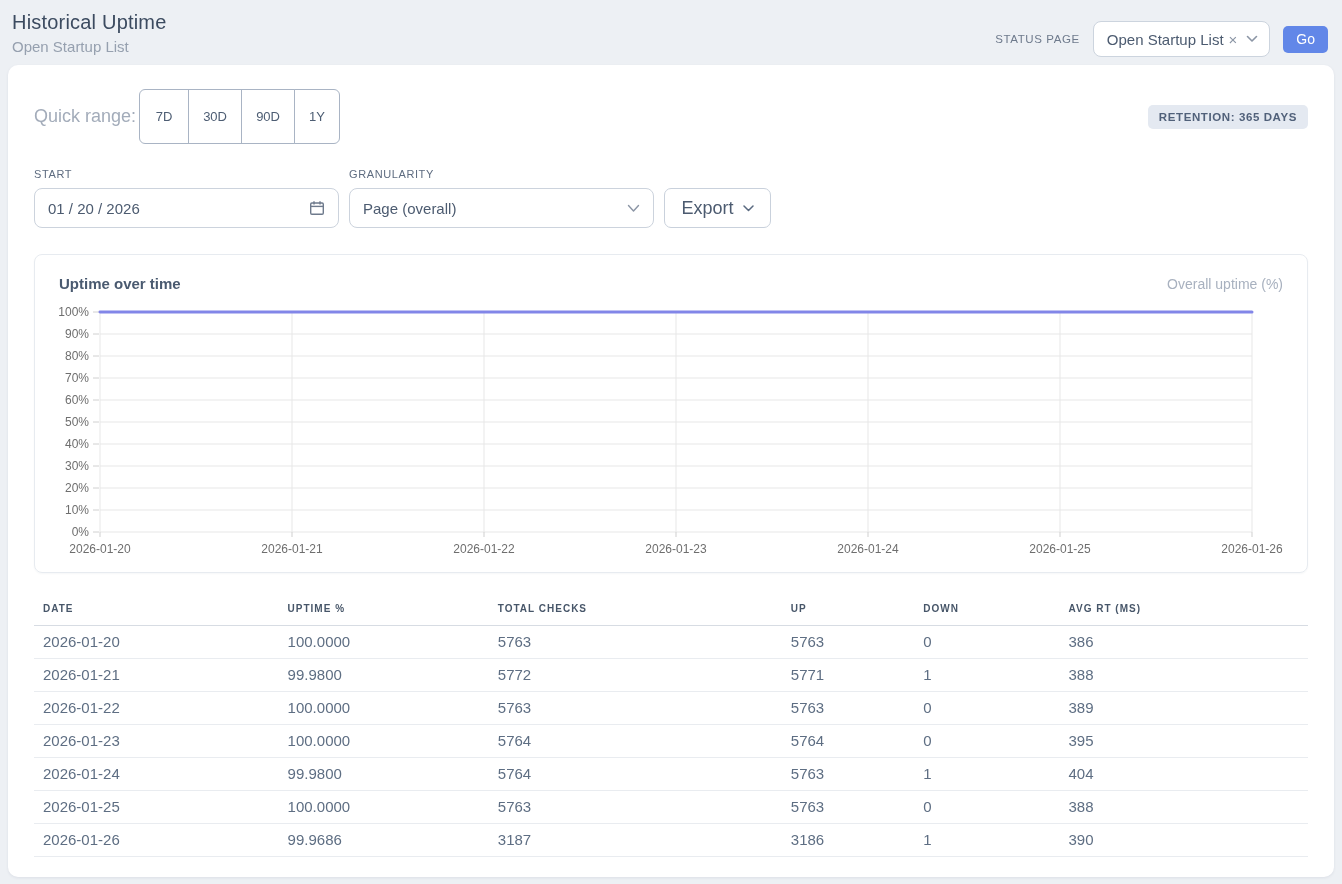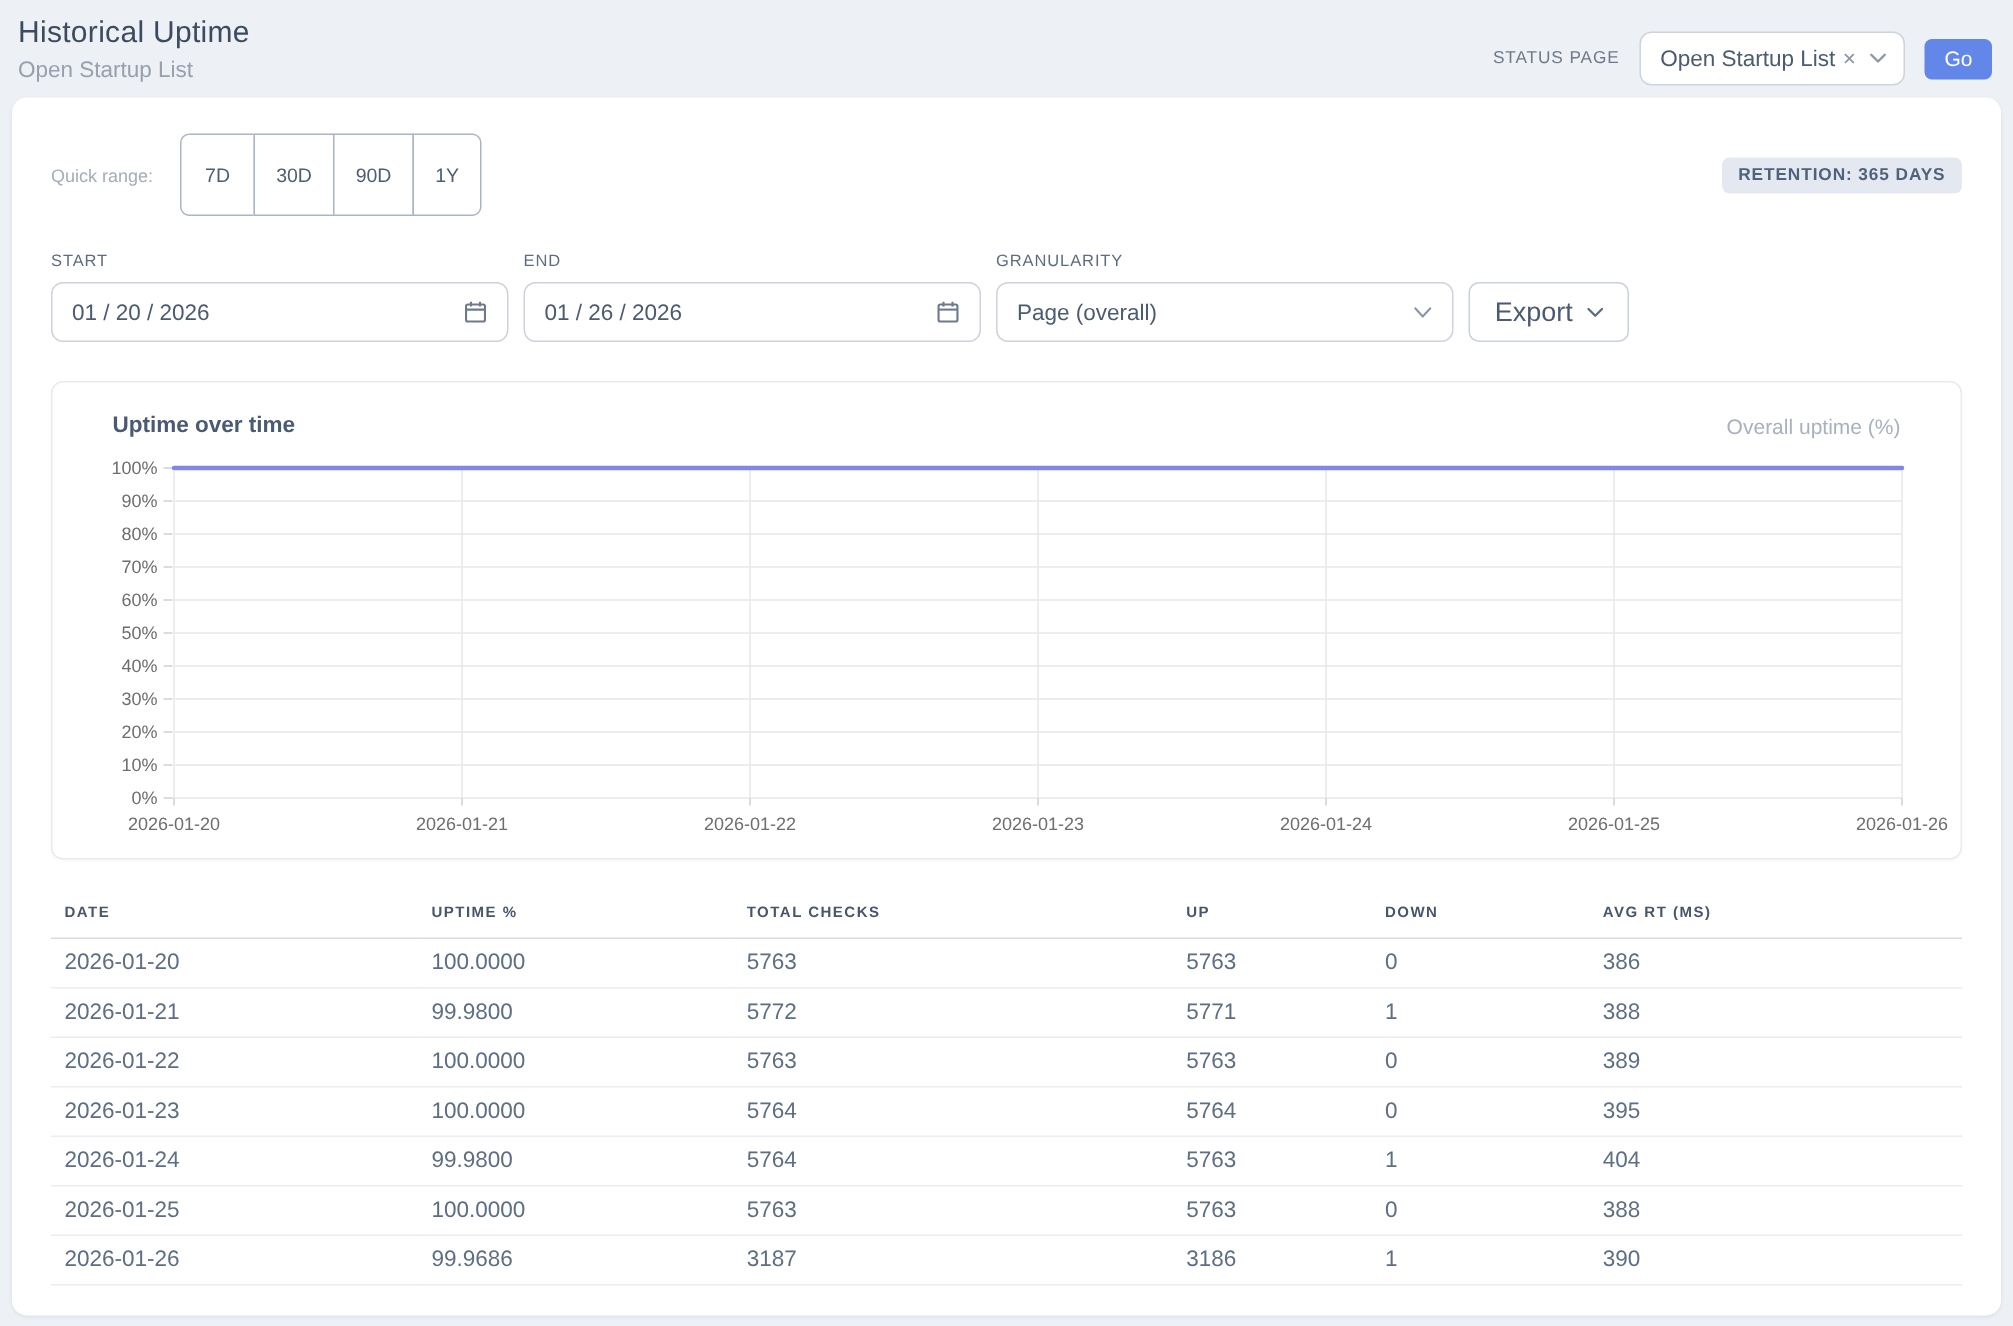--- a/index.html
+++ b/index.html
@@ -31,21 +31,21 @@
 
   
   .card {
     background: #fff; border-radius: 10px; margin: 0 8px 8px;
     box-shadow: 0 1px 3px rgba(23,43,77,.08);
     padding: 24px 26px 20px;
   }
 
   
   .qr-row { display: flex; align-items: center; }
-  .qr-label { font-size: 12px; color: #a3acba; margin-right: 18px; }
+  .qr-label { font-size: 18px; color: #a3acba; margin-right: 3px; }
   .qr-group { display: flex; }
   .qr-btn {
     background: #fff; border: 1px solid #a9b4c4; color: #4d5d73;
     font-size: 13px; padding: 19px 0; width: 54px; margin-left: -1px;
     cursor: pointer; font-family: inherit; position: relative;
   }
   .qr-btn:first-child { border-radius: 6px 0 0 6px; margin-left: 0; width: 50px; }
   .qr-btn:last-child { border-radius: 0 6px 6px 0; width: 46px; }
   .retention-badge {
     margin-left: auto; background: #e4e9f1; color: #51617a;
@@ -68,21 +68,21 @@
   }
   .export-btn {
     height: 40px; flex: 0 0 107px; background: #fff; border: 1px solid #c9d1dc;
     border-radius: 7px; font-size: 18px; color: #4c5b70; cursor: pointer;
     display: flex; align-items: center; justify-content: center; gap: 9px; font-family: inherit;
   }
 
   
   .chart-card {
     border: 1px solid #e7ebf0; border-radius: 8px; margin-top: 26px;
-    padding: 20px 40px 12px; box-shadow: 0 1px 2px rgba(23,43,77,.04);
+    padding: 20px 24px 12px; box-shadow: 0 1px 2px rgba(23,43,77,.04);
   }
   .chart-head { display: flex; justify-content: space-between; align-items: center; margin-bottom: 8px; }
   .chart-title { font-size: 15px; font-weight: 700; color: #4a5a70; }
   .chart-legend { font-size: 14px; color: #a8b1bf; }
   svg.chart { display: block; overflow: visible; }
 
   
   .table-wrap { margin-top: 22px; }
   table { width: 100%; border-collapse: collapse; }
   th {
@@ -128,34 +128,20 @@
         <button class="qr-btn">1Y</button>
       </div>
     <span class="retention-badge">RETENTION: 365 DAYS</span>
   </div>
 
   <div class="form-row">
     <div class="fgroup">
       <span class="flabel">START</span>
       <div class="finput">
         <span>01 / 20 / 2026</span>
-        <span style="display:flex;">
-          <svg width="16" height="16" viewBox="0 0 16 16" fill="none" stroke="#6e7a8c" stroke-width="1.4">
-            <rect x="1.7" y="3" width="12.6" height="11.3" rx="1.2"></rect>
-            <line x1="5" y1="1.2" x2="5" y2="4.4"></line>
-              <line x1="11" y1="1.2" x2="11" y2="4.4"></line>
-            <line x1="1.7" y1="6.4" x2="14.3" y2="6.4"></line>
-          </svg>
-        </span>
-      </div>
-    </div>
-    <div class="fgroup">
-      <span class="flabel">END</span>
-      <div class="finput">
-        <span>01 / 26 / 2026</span>
         <span style="display:flex;">
           <svg width="16" height="16" viewBox="0 0 16 16" fill="none" stroke="#6e7a8c" stroke-width="1.4">
             <rect x="1.7" y="3" width="12.6" height="11.3" rx="1.2"></rect>
             <line x1="5" y1="1.2" x2="5" y2="4.4"></line>
               <line x1="11" y1="1.2" x2="11" y2="4.4"></line>
             <line x1="1.7" y1="6.4" x2="14.3" y2="6.4"></line>
           </svg>
         </span>
       </div>
     </div>

